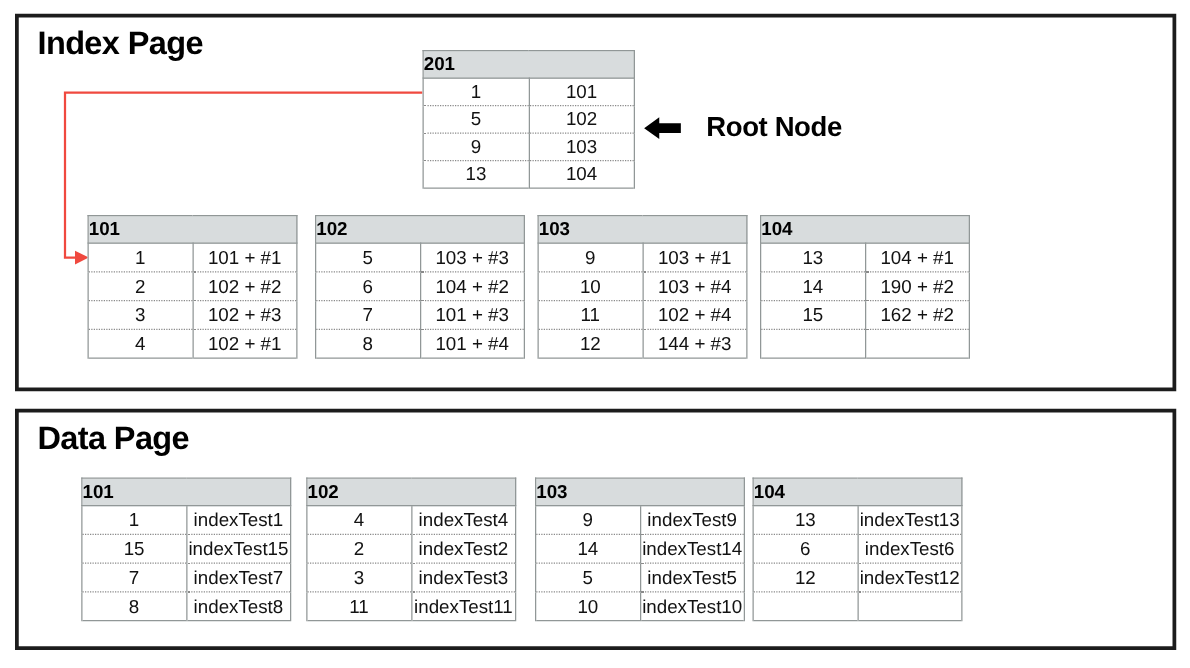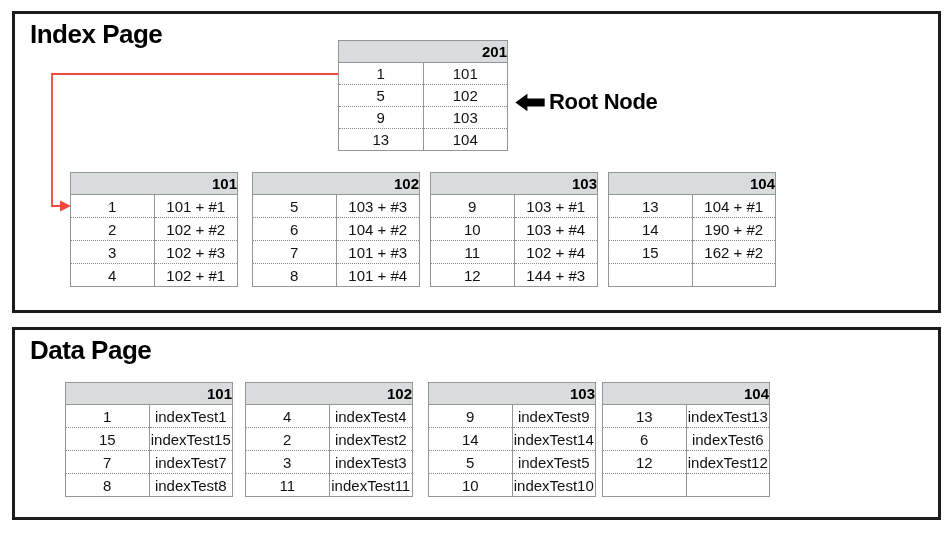--- a/index.html
+++ b/index.html
@@ -9,27 +9,27 @@
   html,body{margin:0;padding:0;background:var(--page-bg);}
   body{font-family:"Liberation Sans","DejaVu Sans",sans-serif;color:var(--text);}
   .canvas{position:relative;width:944px;height:534px;background:var(--page-bg);overflow:hidden;}
   .panel{position:absolute;box-sizing:border-box;background:#fff;border:3px solid var(--panel-border);}
   #index-panel{left:12px;top:11px;width:929px;height:302px;}
   #data-panel{left:12px;top:327px;width:929px;height:193px;}
   .panel-title{position:absolute;left:15px;top:5px;font-size:26px;font-weight:800;letter-spacing:-0.5px;color:#000;}
   .tbl{position:absolute;}
   .tbl table{width:100%;border-collapse:collapse;table-layout:fixed;border:1px solid var(--table-border);background:#fff;}
   .tbl th{background:var(--table-header-bg);border:1px solid var(--table-border);height:21px;
-          font-size:15px;font-weight:700;text-align:right;color:#000;padding:0;}
+          font-size:15px;font-weight:700;text-align:left;color:#000;padding:0;}
   .tbl td{height:22px;font-size:15px;text-align:center;vertical-align:middle;padding:0;
           border-left:1px solid var(--table-border);border-right:1px solid var(--table-border);color:var(--text);}
   .tbl.root td{height:21px;}
   .tbl tbody tr + tr td{border-top:1px dotted var(--row-divider);}
   .tbl td.k{width:34%;}
-  .annot{position:absolute;display:flex;align-items:center;gap:4px;white-space:nowrap;}
+  .annot{position:absolute;display:flex;align-items:center;gap:20px;white-space:nowrap;}
   .annot-text{font-size:22px;font-weight:800;letter-spacing:-0.3px;color:#000;}
   .black-arrow{width:30px;height:19px;display:block;}
   .black-arrow polygon{fill:#000;}
   .red-overlay{position:absolute;left:0;top:0;pointer-events:none;}
   .red-line{fill:none;stroke:var(--red-arrow);stroke-width:1.8;}
   .red-head{fill:var(--red-arrow);}
 </style>
 </head>
 <body>
 

